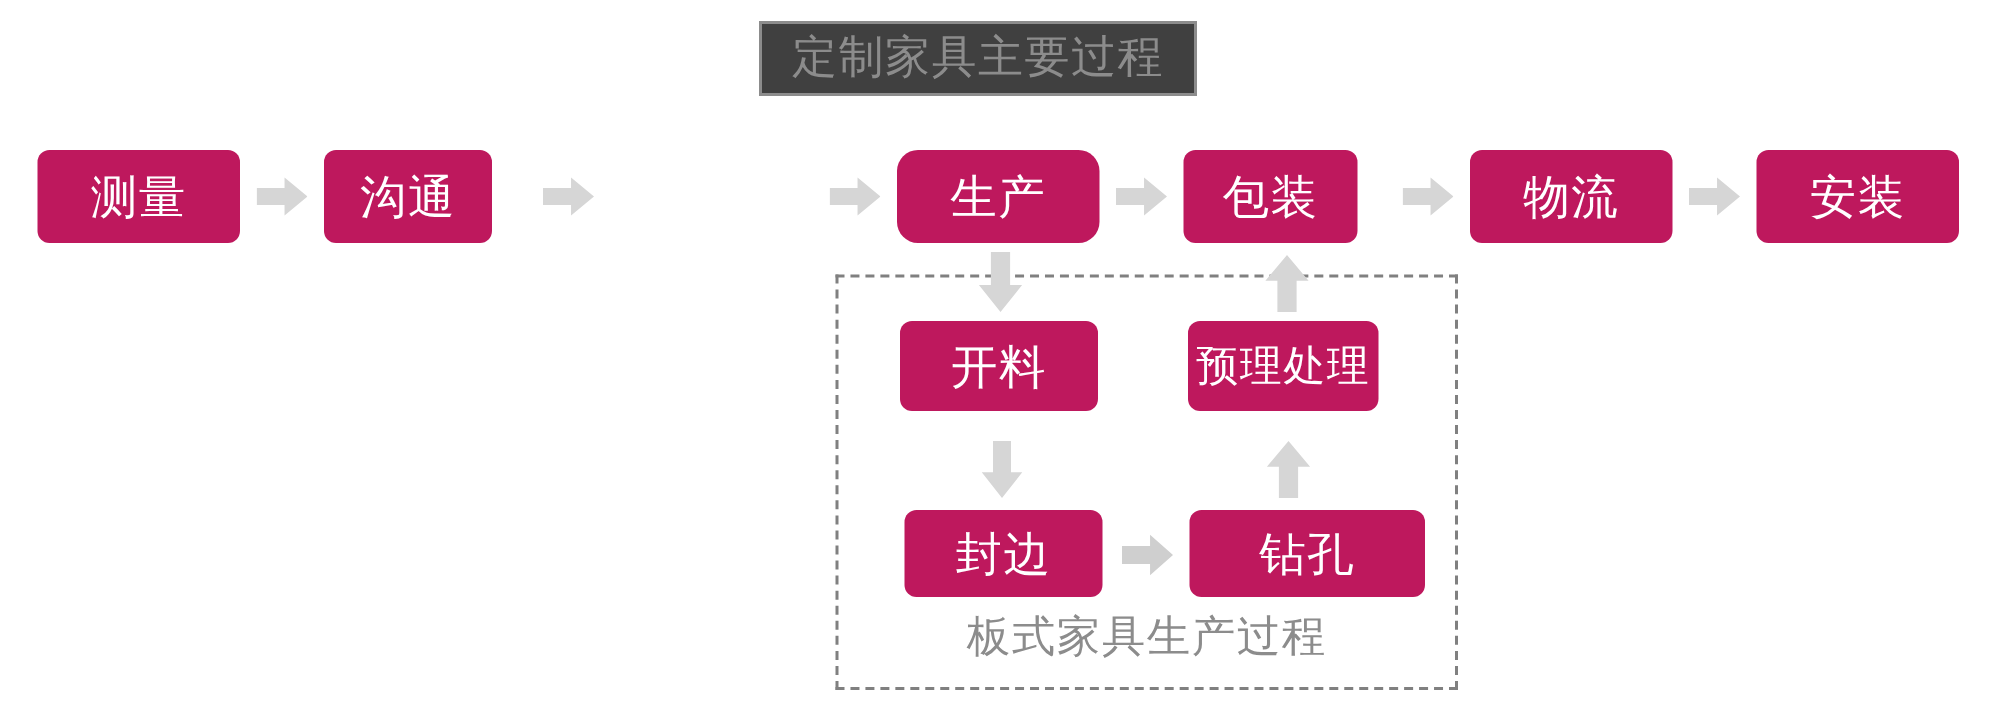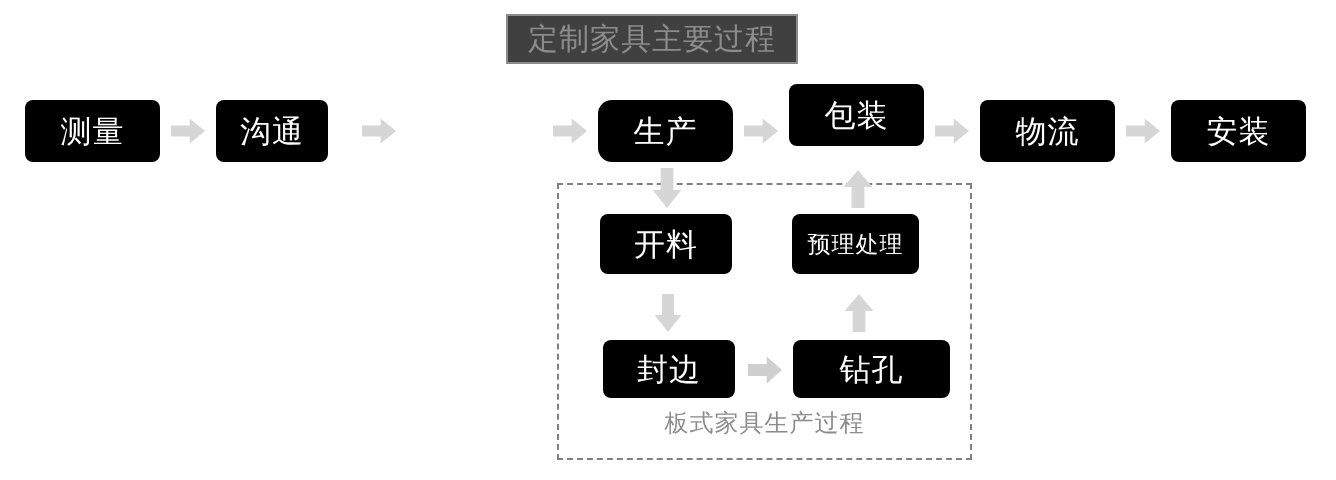--- a/index.html
+++ b/index.html
@@ -40,36 +40,36 @@
     font-size: 30px;
     color: #8c8c8c;
     line-height: 1;
     letter-spacing: 1px;
     white-space: nowrap;
   }
 
   
   .pbox {
     position: absolute;
-    background: #000000;
+    background: #be185d;
     border-radius: 8px;
     display: flex;
     align-items: center;
     justify-content: center;
     box-sizing: border-box;
   }
   .pbox .pbox-label {
     color: #ffffff;
     font-size: 31px;
     line-height: 1;
     letter-spacing: 1px;
     white-space: nowrap;
   }
   .pbox.small .pbox-label {
-    font-size: 23px;
+    font-size: 28px;
   }
 
   
   .arrow {
     position: absolute;
     background: #d6d6d6;
   }
   .arrow.right {
     clip-path: polygon(0% 30%, 55% 30%, 55% 5%, 100% 50%, 55% 95%, 55% 70%, 0% 70%);
   }
@@ -92,21 +92,21 @@
     box-sizing: border-box;
     background: transparent;
   }
 
   .sub-caption {
     position: absolute;
     left: 557px;
     top: 411px;
     width: 415px;
     text-align: center;
-    font-size: 24px;
+    font-size: 29px;
     color: #8c8c8c;
     line-height: 1;
     letter-spacing: 1px;
     white-space: nowrap;
   }
 </style>
 </head>
 <body>
 
 <div id="canvas">
@@ -126,21 +126,21 @@
 
   <div class="pbox" style="left:25px; top:100px; width:135px; height:62px;">
     <span class="pbox-label">测量</span>
   </div>
   <div class="pbox" style="left:216px; top:100px; width:112px; height:62px;">
     <span class="pbox-label">沟通</span>
   </div>
   <div class="pbox" style="left:598px; top:100px; width:135px; height:62px;border-radius:14px;">
     <span class="pbox-label">生产</span>
   </div>
-  <div class="pbox" style="left:789px; top:84px; width:135px; height:62px;">
+  <div class="pbox" style="left:789px; top:100px; width:116px; height:62px;">
     <span class="pbox-label">包装</span>
   </div>
   <div class="pbox" style="left:980px; top:100px; width:135px; height:62px;">
     <span class="pbox-label">物流</span>
   </div>
   <div class="pbox" style="left:1171px; top:100px; width:135px; height:62px;">
     <span class="pbox-label">安装</span>
   </div>
 
   <div class="arrow down" style="left:651px; top:168px; width:32px; height:40px;"></div>

